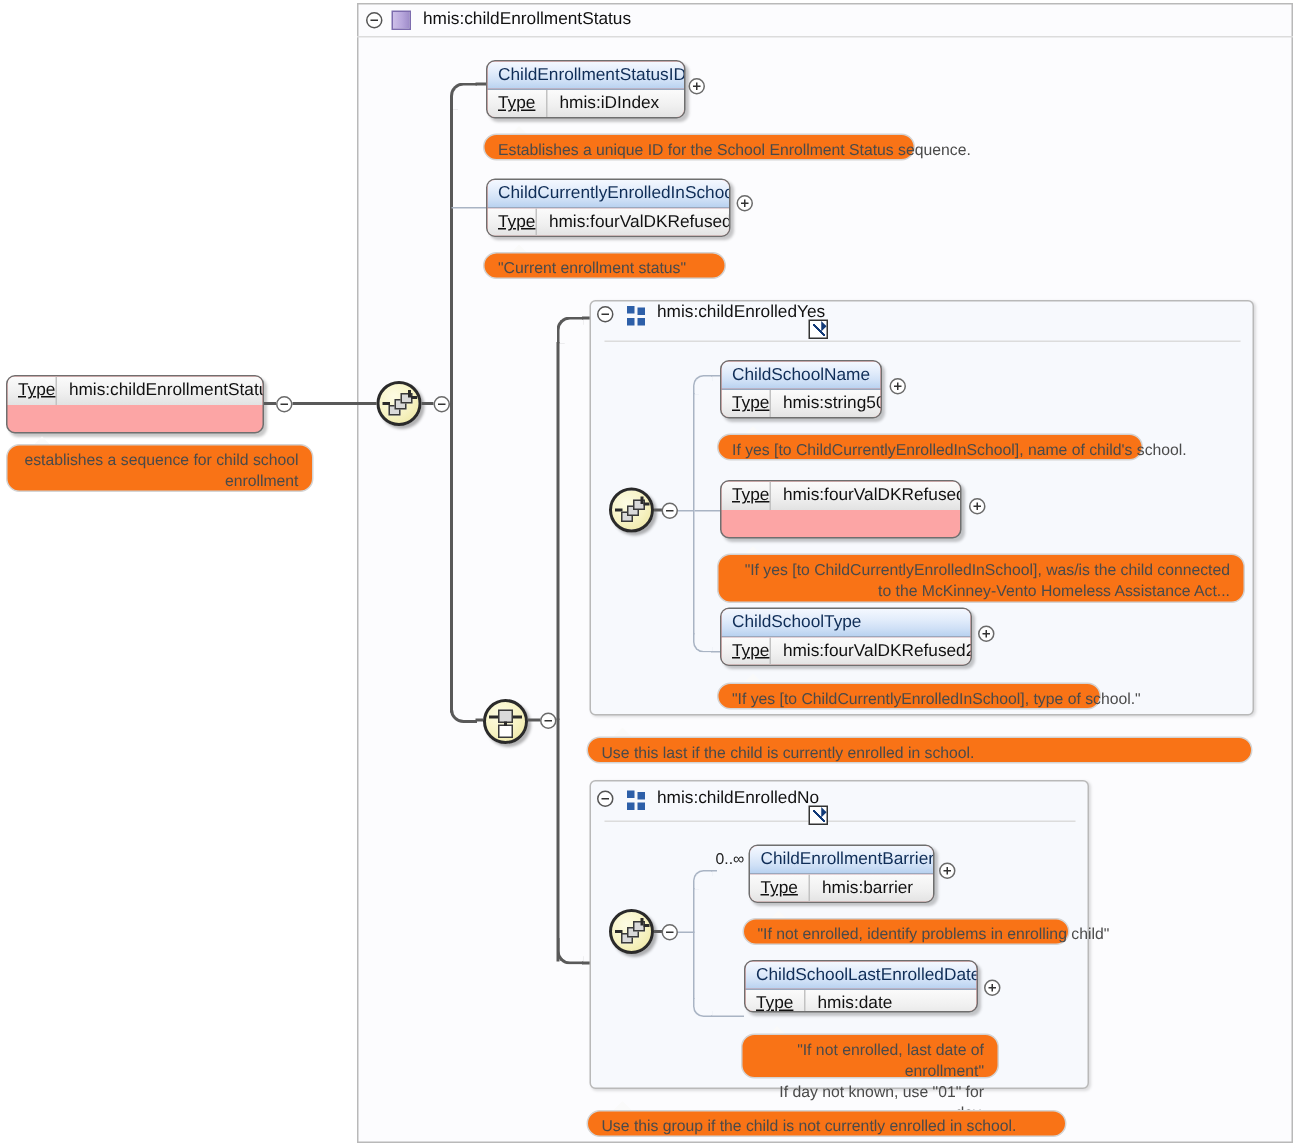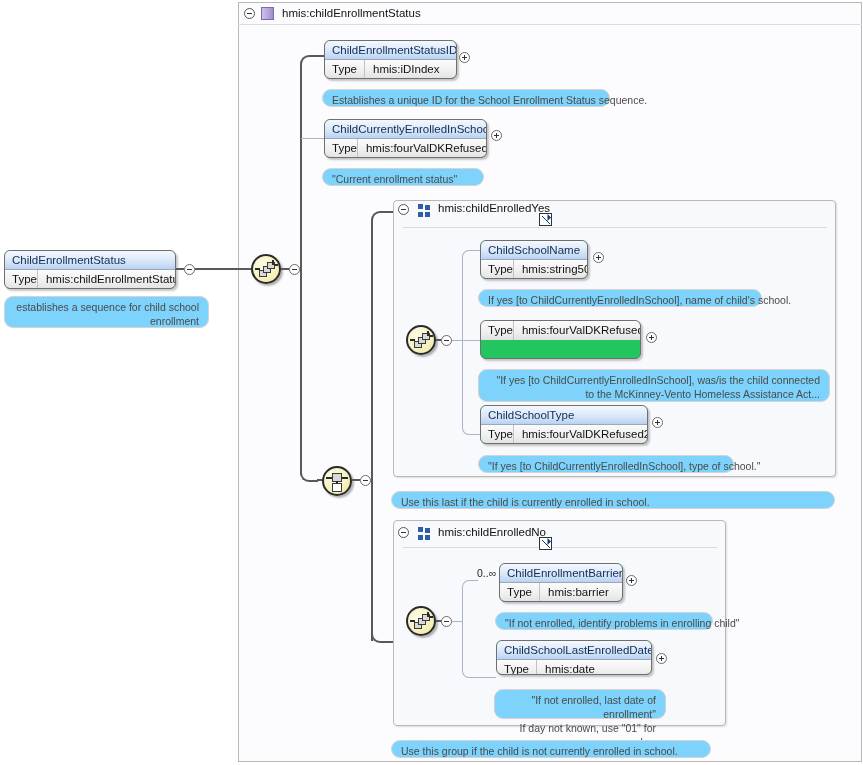--- a/index.html
+++ b/index.html
@@ -60,44 +60,45 @@
   }
   .ext-link:after{
     content:"";position:absolute;right:1px;top:1px;
     border-left:5px solid transparent;border-top:5px solid #123a78;
     transform:rotate(45deg);
   }
 
   
   .node{
     position:absolute;box-sizing:border-box;
-    border:1px solid #6f6f6f;border-radius:6px;background:#22c55e;
+    border:1px solid #6f6f6f;border-radius:6px;background:#fca5a5;
     box-shadow:2px 2px 2px rgba(0,0,0,.22);
     overflow:hidden;
   }
   .node .nhead{
     height:18px;line-height:18px;padding:0 7px;font-size:11.5px;color:#0f2d57;
     background:linear-gradient(to bottom,#f4f8ff 0%,#e3edfb 38%,#cfe0f6 72%,#b9d2f0 100%);
     border-bottom:1px solid #9aa8bd;white-space:nowrap;
   }
   .node .nbody{
     height:19px;line-height:19px;font-size:11.5px;color:#111;
     background:linear-gradient(to bottom,#fbfbfb 0%,#f0f0f0 55%,#e2e2e2 100%);
     display:flex;
   }
   .node .nbody .lbl{
     width:40px;padding-left:7px;box-sizing:border-box;
     border-right:1px solid #c2c2c2;
+    text-decoration:underline;
   }
   .node .nbody .val{padding-left:8px;white-space:nowrap;text-align:center;}
 
   
   .anno{
     position:absolute;box-sizing:border-box;
-    border:1px solid #d4d4d4;border-radius:9px;background:#7dd3fc;
+    border:1px solid #d4d4d4;border-radius:9px;background:#f97316;
     color:#4a4a4a;font-size:10.5px;line-height:14px;
     padding:3px 9px;white-space:nowrap;
   }
   .anno.multi{white-space:normal;text-align:right;}
   .anno-tail{
     position:absolute;width:0;height:0;
     border-left:6px solid transparent;border-right:6px solid transparent;
     border-bottom:6px solid #fafafa;
   }
   .anno-tail:before{
@@ -151,21 +152,20 @@
 
   <div class="root-frame"></div>
   <div class="root-header"></div>
   <div class="tog-sq" style="left:244px;top:8px;">
       <span class="h"></span>
     </div>
   <div class="sq-purple"></div>
   <div class="root-title">hmis:childEnrollmentStatus</div>
 
   <div class="node" style="left:4px;top:250px;width:172px;height:39px;">
-    <div class="nhead">ChildEnrollmentStatus</div>
     <div class="nbody">
       <span class="lbl">Type</span>
       <span class="val">hmis:childEnrollmentStatus</span>
     </div>
   </div>
   <div class="anno-tail" style="left:22px;top:291px;"></div>
   <div class="anno multi" style="left:4px;top:296px;width:205px;height:32px;">establishes a sequence for child school enrollment</div>
 
   <div class="ln" style="left:176px;top:268px;width:8px;height:2px;"></div>
   <div class="tog" style="left:184px;top:264px;">

